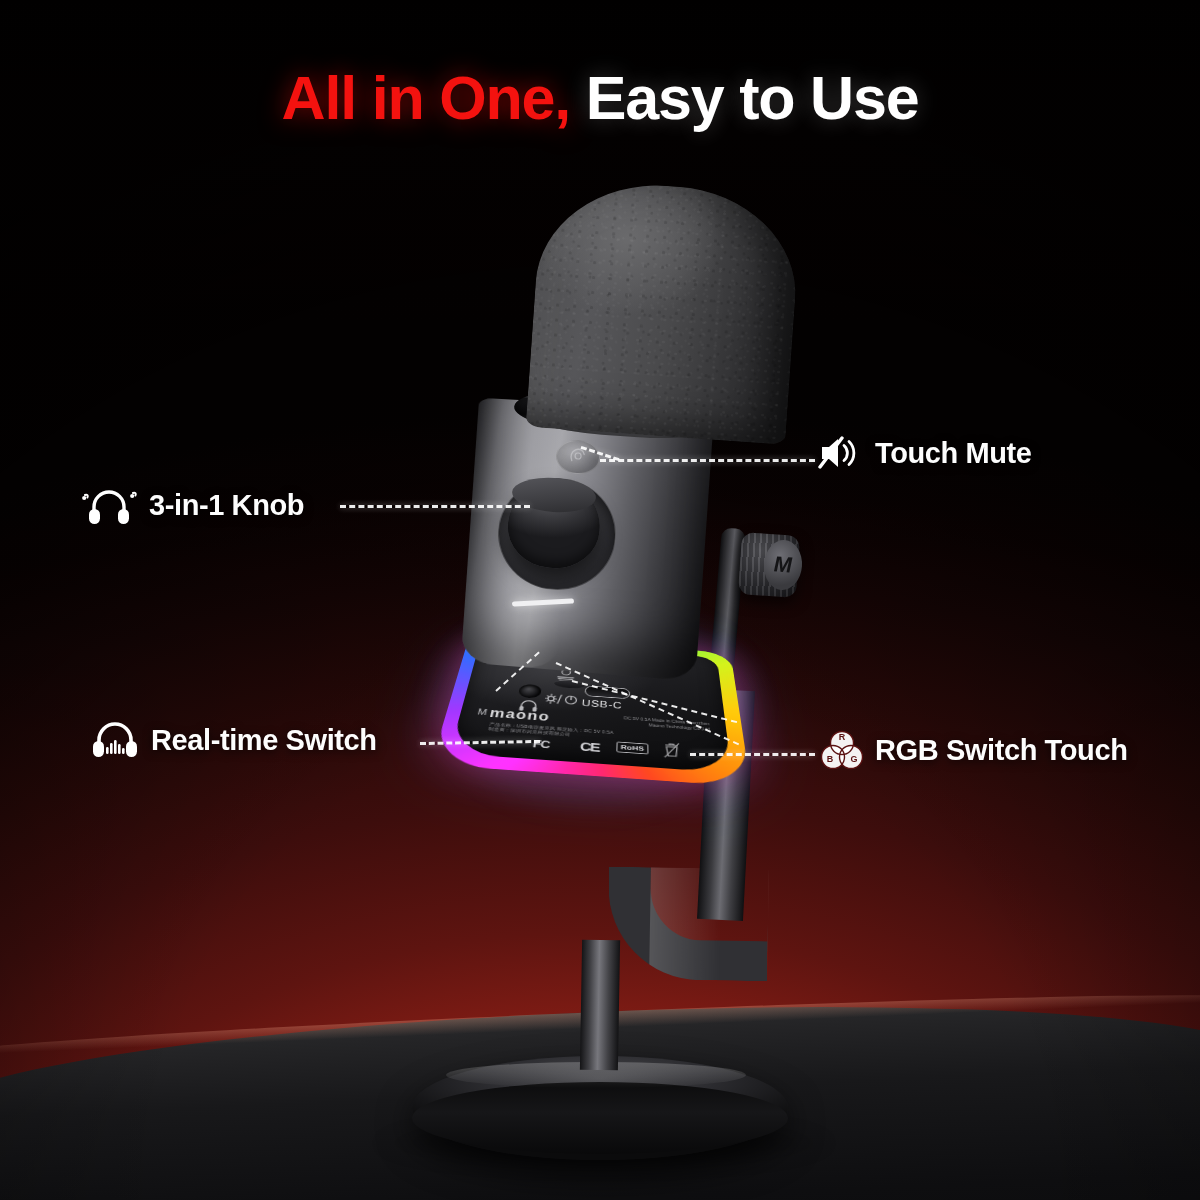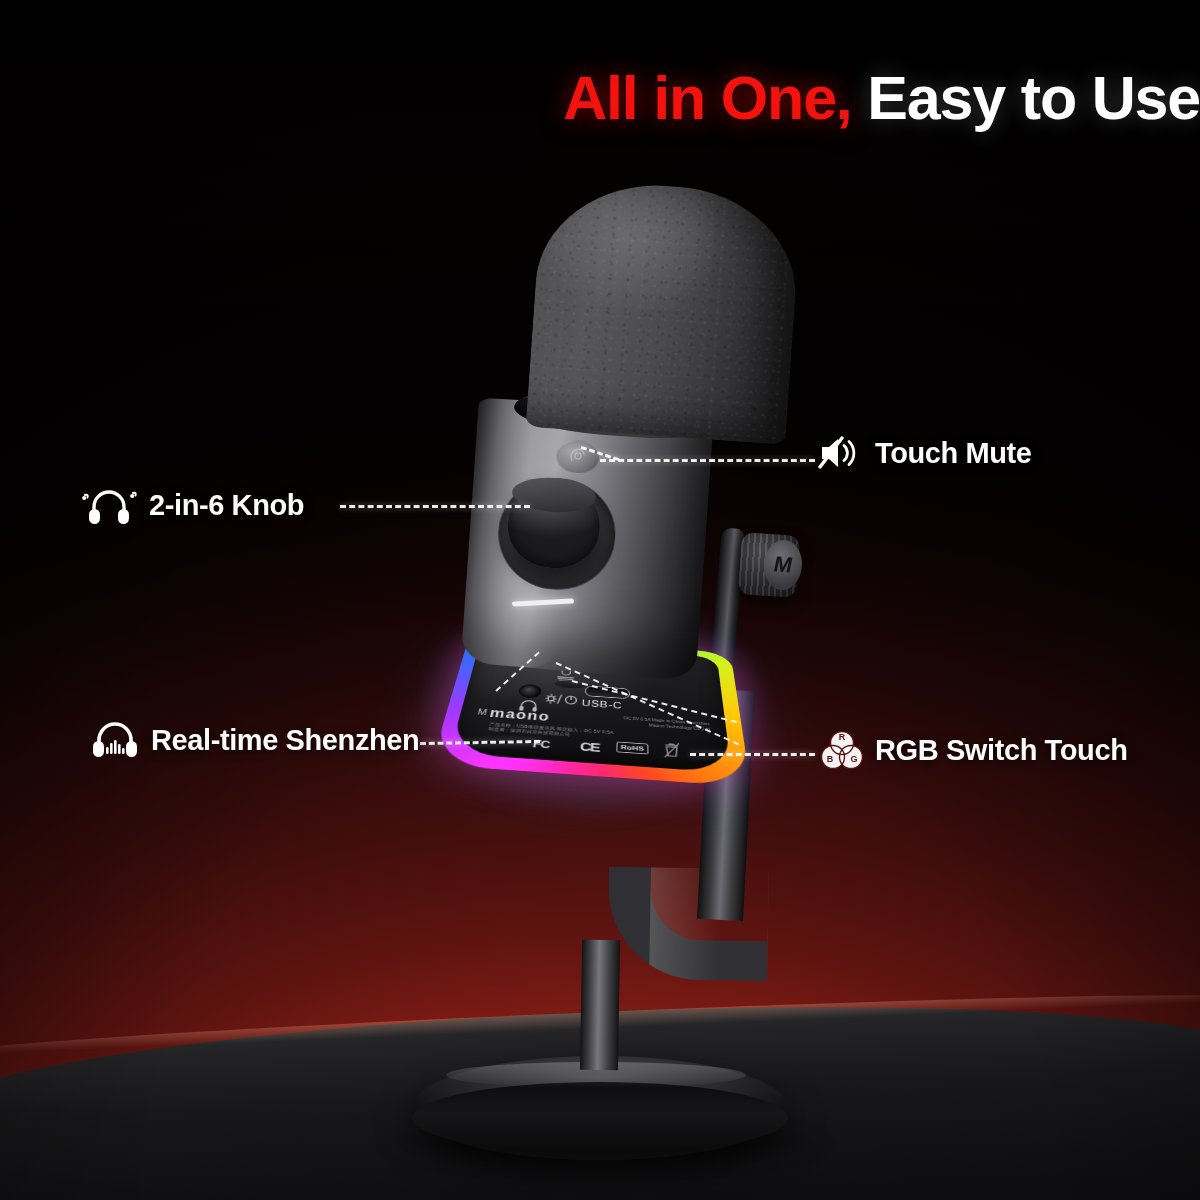--- a/index.html
+++ b/index.html
@@ -39,21 +39,21 @@
   .desk-edge {
     position:absolute; left:-6%; top:1012px; width:112%; height:16px;
     border-radius:52% 52% 0 0 / 100% 100% 0 0;
     background:linear-gradient(180deg, rgba(255,180,150,.30), rgba(255,140,110,0));
     transform:rotate(-2.4deg);
   }
 
   
   .title {
     position:absolute; left:0; top:68px; width:100%;
-    text-align:right; font-size:61px; font-weight:bold;
+    text-align:center; font-size:61px; font-weight:bold;
     letter-spacing:-1.2px; line-height:1;
     white-space:nowrap;
   }
   .title .red   { color:#f4120f; text-shadow:0 0 26px rgba(244,18,15,.55); }
   .title .white { color:#ffffff; text-shadow:0 0 22px rgba(255,255,255,.22); }
 
   
   #mic { position:absolute; left:0; top:0; width:1200px; height:1200px; }
 
   
@@ -450,37 +450,37 @@
   <div class="callout" id="co-knob">
     <svg class="ico" width="58" height="44" viewBox="0 0 58 44">
       <path d="M14 30V24a15 15 0 0130 0v6" stroke="#ffffff" stroke-width="3.4" fill="none" stroke-linecap="round"></path>
       <rect x="9" y="26" width="11" height="15" rx="5.5" fill="#ffffff"></rect>
       <rect x="38" y="26" width="11" height="15" rx="5.5" fill="#ffffff"></rect>
       <path d="M5 12c2.2-1 3.4.6 2.4 2.4" stroke="#ffffff" stroke-width="2" fill="none" stroke-linecap="round"></path>
       <circle cx="4.2" cy="15" r="2.1" fill="#ffffff"></circle>
       <path d="M53 10c2.2-1 3.4.6 2.4 2.4" stroke="#ffffff" stroke-width="2" fill="none" stroke-linecap="round"></path>
       <circle cx="52.2" cy="13" r="2.1" fill="#ffffff"></circle>
     </svg>
-    <span class="txt">2-in-6 Knob</span>
+    <span class="txt">3-in-1 Knob</span>
   </div>
 
   <div class="callout" id="co-monitor">
     <svg class="ico" width="50" height="42" viewBox="0 0 50 42">
       <path d="M9 26V21a16 16 0 0132 0v5" stroke="#ffffff" stroke-width="3.6" fill="none" stroke-linecap="round"></path>
       <rect x="3" y="22" width="11" height="16" rx="5.5" fill="#ffffff"></rect>
       <rect x="36" y="22" width="11" height="16" rx="5.5" fill="#ffffff"></rect>
       <g fill="#ffffff">
         <rect x="16" y="28" width="2.6" height="7" rx="1.2"></rect>
         <rect x="20" y="24" width="2.6" height="11" rx="1.2"></rect>
         <rect x="24" y="21" width="2.6" height="14" rx="1.2"></rect>
         <rect x="28" y="25" width="2.6" height="10" rx="1.2"></rect>
         <rect x="32" y="29" width="2.6" height="6" rx="1.2"></rect>
       </g>
     </svg>
-    <span class="txt">Real-time Shenzhen</span>
+    <span class="txt">Real-time Switch</span>
   </div>
 
   <div class="callout" id="co-mute">
     <svg class="ico" width="46" height="40" viewBox="0 0 46 40">
       <path d="M4 14h7l9-8v28l-9-8H4z" fill="#ffffff"></path>
       <path d="M26 12.5a10 10 0 010 15" stroke="#ffffff" stroke-width="2.8" fill="none" stroke-linecap="round"></path>
       <path d="M31 8.5a16 16 0 010 23" stroke="#ffffff" stroke-width="2.8" fill="none" stroke-linecap="round"></path>
       <path d="M2 34L24 5" stroke="#ffffff" stroke-width="3.4" stroke-linecap="round"></path>
     </svg>
     <span class="txt">Touch Mute</span>

